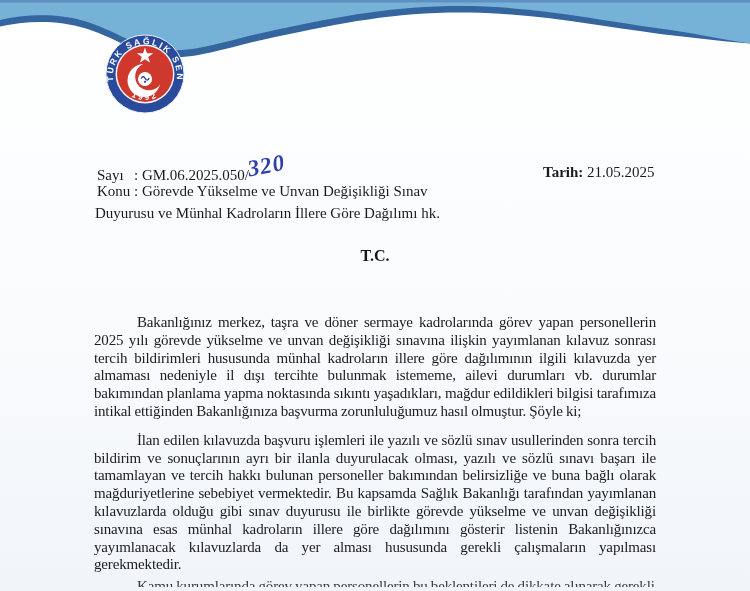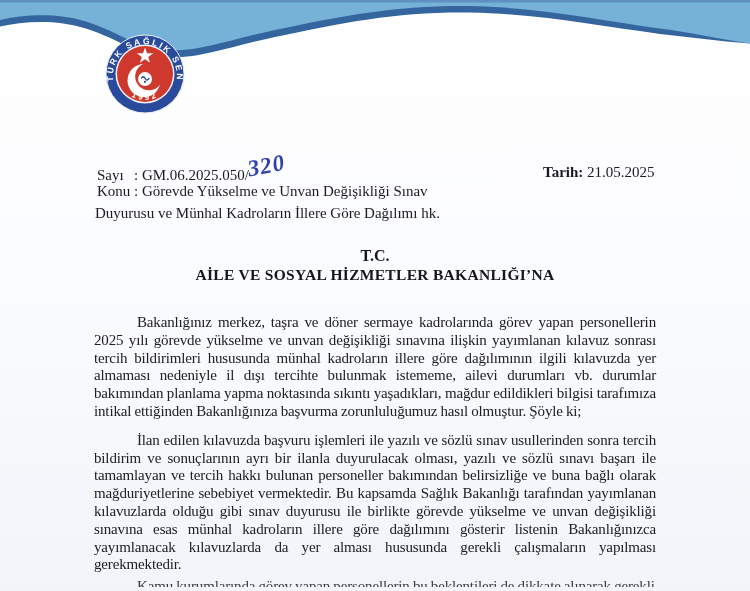--- a/index.html
+++ b/index.html
@@ -124,21 +124,20 @@
 
   <div class="meta-row row-konu">
     <span class="meta-label">Konu</span><span>: Görevde Yükselme ve Unvan Değişikliği Sınav</span>
   </div>
   <div class="meta-row row-konu2">
     <span>Duyurusu ve Münhal Kadroların İllere Göre Dağılımı hk.</span>
   </div>
 
   <div class="heading">
     <div class="tc">T.C.</div>
-    <div class="addr">AİLE VE SOSYAL HİZMETLER BAKANLIĞI’NA</div>
   </div>
 
   <div class="body-text" id="body-paragraphs">
       <div class="para">Bakanlığınız merkez, taşra ve döner sermaye kadrolarında görev yapan personellerin 2025 yılı görevde yükselme ve unvan değişikliği sınavına ilişkin yayımlanan kılavuz sonrası tercih bildirimleri hususunda münhal kadroların illere göre dağılımının ilgili kılavuzda yer almaması nedeniyle il dışı tercihte bulunmak istememe, ailevi durumları vb. durumlar bakımından planlama yapma noktasında sıkıntı yaşadıkları, mağdur edildikleri bilgisi tarafımıza intikal ettiğinden Bakanlığınıza başvurma zorunluluğumuz hasıl olmuştur. Şöyle ki;</div>
       <div class="para">İlan edilen kılavuzda başvuru işlemleri ile yazılı ve sözlü sınav usullerinden sonra tercih bildirim ve sonuçlarının ayrı bir ilanla duyurulacak olması, yazılı ve sözlü sınavı başarı ile tamamlayan ve tercih hakkı bulunan personeller bakımından belirsizliğe ve buna bağlı olarak mağduriyetlerine sebebiyet vermektedir. Bu kapsamda Sağlık Bakanlığı tarafından yayımlanan kılavuzlarda olduğu gibi sınav duyurusu ile birlikte görevde yükselme ve unvan değişikliği sınavına esas münhal kadroların illere göre dağılımını gösterir listenin Bakanlığınızca yayımlanacak kılavuzlarda da yer alması hususunda gerekli çalışmaların yapılması gerekmektedir.</div>
     </div>
 
   <div class="partial-line">Kamu kurumlarında görev yapan personellerin bu beklentileri de dikkate alınarak gerekli</div>
 
 </div>

